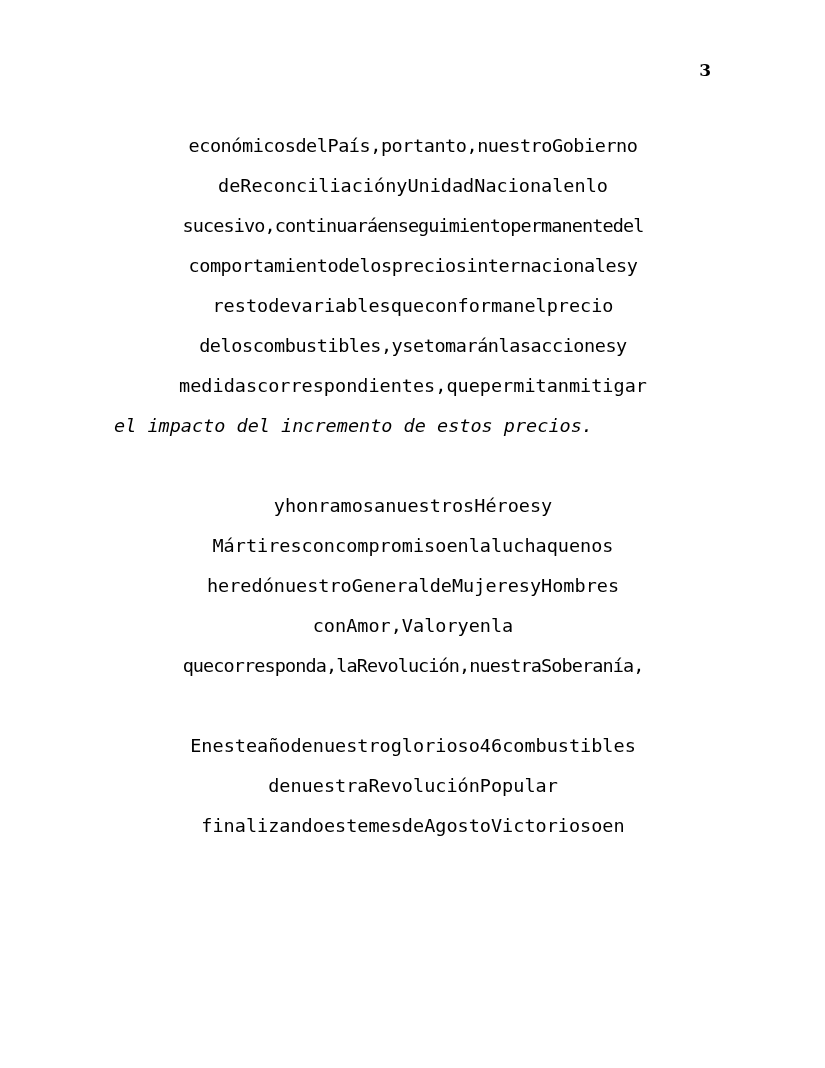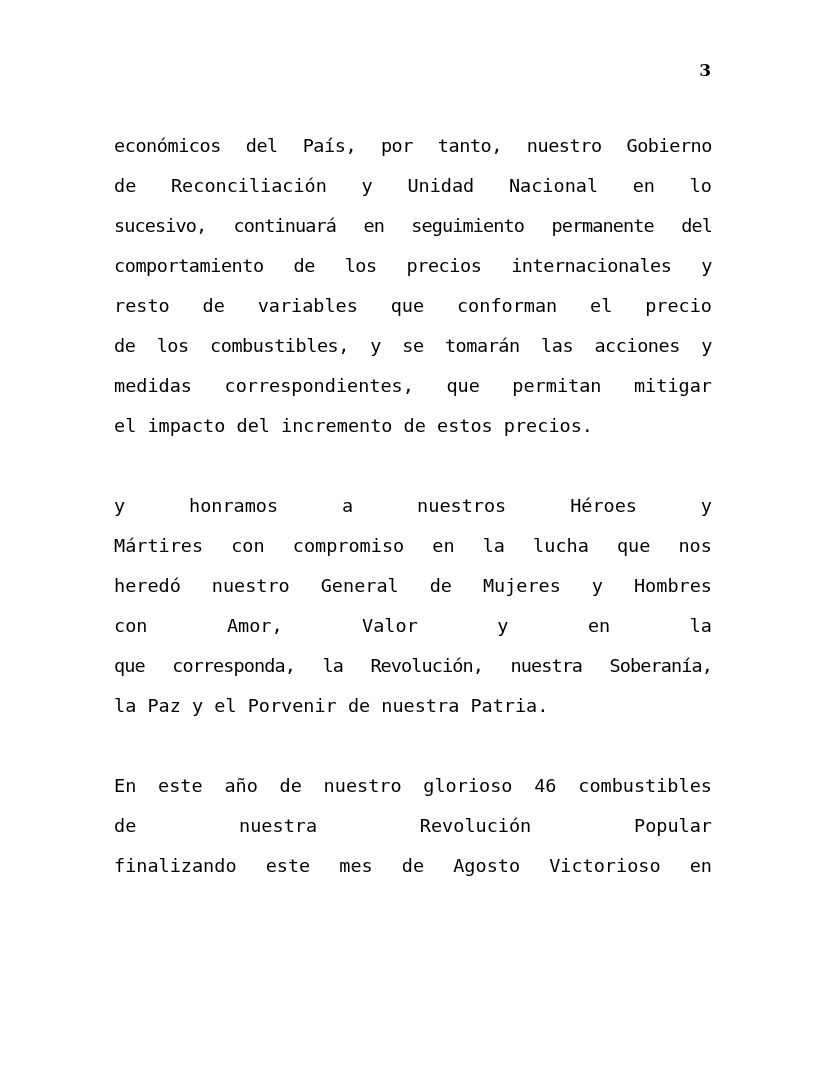--- a/index.html
+++ b/index.html
@@ -36,31 +36,32 @@
     width: 598px;
   }
   .para {
     margin: 0 0 40px 0;
   }
   .para:last-child {
     margin-bottom: 0;
   }
   .line {
     display: flex;
-    justify-content: space-between;
+    justify-content: center;
     height: 40px;
     line-height: 40px;
     font-size: 18.5px;
     color: #000000;
     white-space: pre;
     letter-spacing: 0;
   }
   
   .line.flush {
     justify-content: flex-start;
+    font-style: italic;
   }
   .line .w {
     display: inline-block;
   }
   
   .line.squeeze {
     font-size: 18.5px;
     letter-spacing: -0.9px;
   }
   .line.squeeze-lite {
@@ -84,21 +85,20 @@
         <div class="line squeeze-lite"><span class="w">de</span><span class="w">los</span><span class="w">combustibles,</span><span class="w">y</span><span class="w">se</span><span class="w">tomarán</span><span class="w">las</span><span class="w">acciones</span><span class="w">y</span></div>
         <div class="line"><span class="w">medidas</span><span class="w">correspondientes,</span><span class="w">que</span><span class="w">permitan</span><span class="w">mitigar</span></div>
         <div class="line flush">el impacto del incremento de estos precios.</div>
       </div>
       <div class="para">
         <div class="line"><span class="w">y</span><span class="w">honramos</span><span class="w">a</span><span class="w">nuestros</span><span class="w">Héroes</span><span class="w">y</span></div>
         <div class="line"><span class="w">Mártires</span><span class="w">con</span><span class="w">compromiso</span><span class="w">en</span><span class="w">la</span><span class="w">lucha</span><span class="w">que</span><span class="w">nos</span></div>
         <div class="line"><span class="w">heredó</span><span class="w">nuestro</span><span class="w">General</span><span class="w">de</span><span class="w">Mujeres</span><span class="w">y</span><span class="w">Hombres</span></div>
         <div class="line"><span class="w">con</span><span class="w">Amor,</span><span class="w">Valor</span><span class="w">y</span><span class="w">en</span><span class="w">la</span></div>
         <div class="line squeeze"><span class="w">que</span><span class="w">corresponda,</span><span class="w">la</span><span class="w">Revolución,</span><span class="w">nuestra</span><span class="w">Soberanía,</span></div>
-        <div class="line flush">la Paz y el Porvenir de nuestra Patria.</div>
       </div>
       <div class="para">
         <div class="line"><span class="w">En</span><span class="w">este</span><span class="w">año</span><span class="w">de</span><span class="w">nuestro</span><span class="w">glorioso</span><span class="w">46</span><span class="w">combustibles</span></div>
         <div class="line"><span class="w">de</span><span class="w">nuestra</span><span class="w">Revolución</span><span class="w">Popular</span></div>
         <div class="line"><span class="w">finalizando</span><span class="w">este</span><span class="w">mes</span><span class="w">de</span><span class="w">Agosto</span><span class="w">Victorioso</span><span class="w">en</span></div>
       </div>
     </div>
 
 </div>
 

